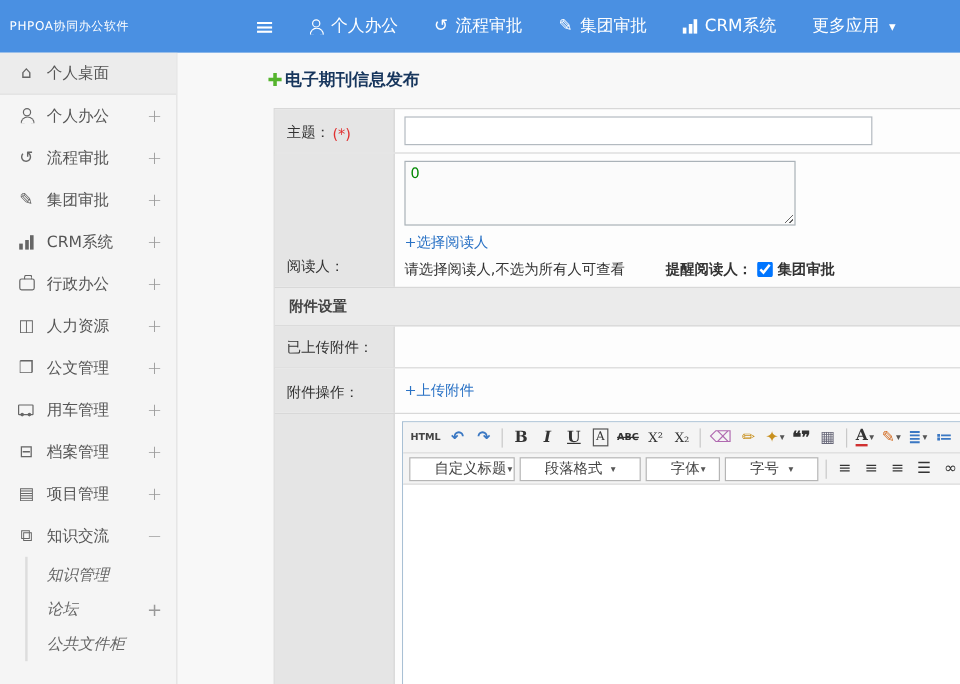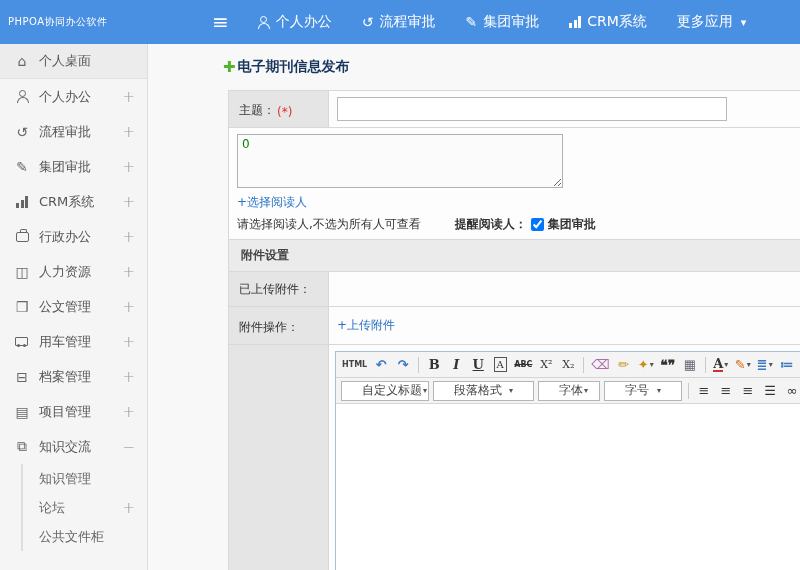--- a/index.html
+++ b/index.html
@@ -37,21 +37,21 @@
   .wrap { display:flex; height:526px; }
   .sidebar { width:148px; background:#f5f5f5; border-right:1px solid #ddd; flex-shrink:0; }
   .side-item { height:35px; display:flex; align-items:center; padding:0 12px 0 13px;
     font-size:13px; color:#555; cursor:pointer; }
   .side-item.active { background:#ececec; border-bottom:1px solid #e2e2e2; }
   .side-ico { width:18px; text-align:center; margin-right:8px; color:#666; font-size:14px;
     display:inline-flex; justify-content:center; align-items:center; font-style:normal; }
   .side-label { flex:1; }
   .side-exp { color:#999; font-size:15px; font-weight:300; }
   .side-sub { margin-left:21px; border-left:2px solid #ddd; }
-  .side-sub .side-item { height:29px; padding-left:16px; color:#666; }
+  .side-sub .side-item { height:29px; padding-left:16px; color:#666;font-style:italic; }
 
   .content { flex:1; background:#f8f8f8; overflow:hidden; padding:14px 0 0 0; }
   .page-title { margin-left:75px; display:flex; align-items:center; font-size:14px;
     font-weight:bold; color:#17365d; }
   .plus-ico { color:#55b42e; font-size:15px; margin-right:2px; font-weight:bold; }
 
   
   .form-table { margin:14px 0 0 80px; width:720px; border:1px solid #d8d8d8; background:#fdfdfd; font-size:12px; color:#333; }
   .frow { display:flex; border-bottom:1px solid #d8d8d8; }
   .frow:last-child { border-bottom:none; }
@@ -239,20 +239,23 @@
         <div class="flabel">
           <span>主题：</span>
           <span class="req">(*)</span>
         </div>
         <div class="fval">
           <input class="subject-input" type="text" style="">
         </div>
       </div>
 
       <div class="frow">
+        <div class="flabel">
+          <span>阅读人：</span>
+        </div>
         <div class="fval">
           <textarea class="reader-ta" style="">0</textarea>
           <div class="reader-links">
             <a class="lnk">+选择阅读人</a>
           </div>
           <div class="reader-hint">
             <span>请选择阅读人,不选为所有人可查看</span>
             <span class="bold hint-gap">提醒阅读人：</span>
             <input type="checkbox" checked="checked" style="">
             <span class="bold">集团审批</span>

